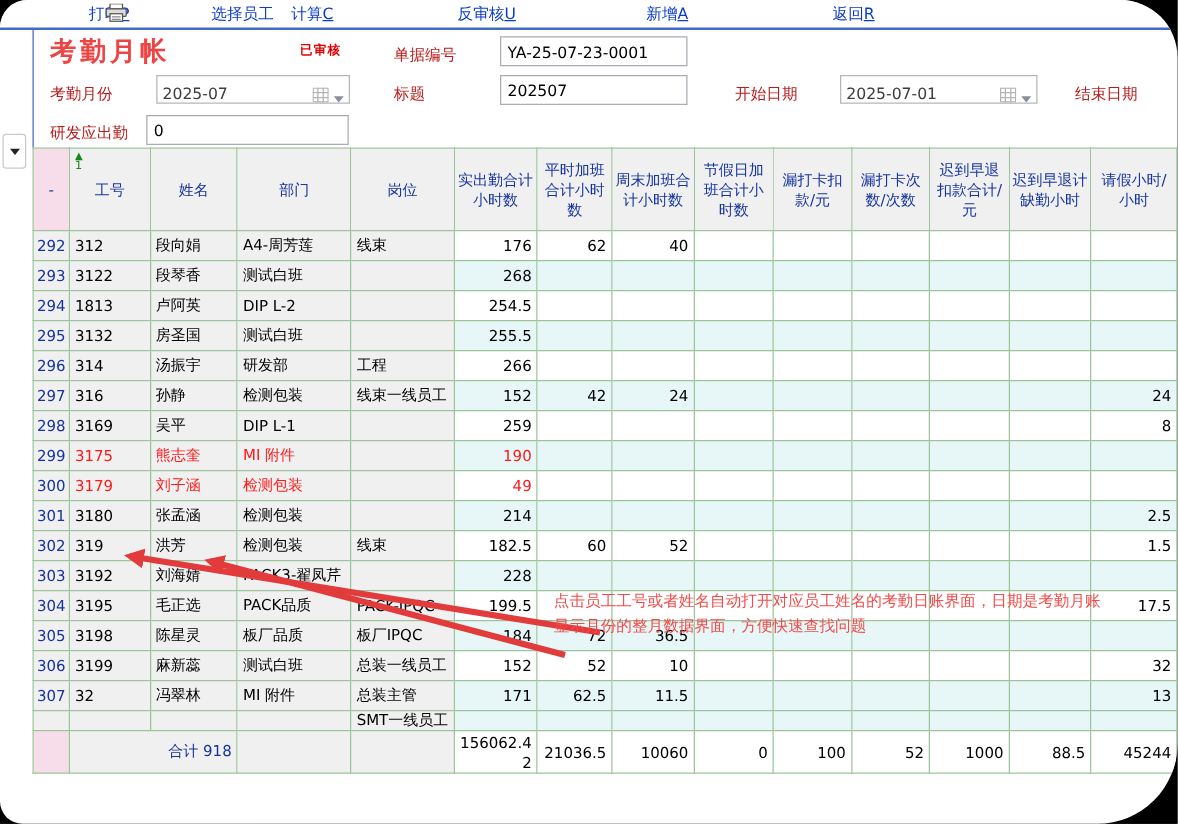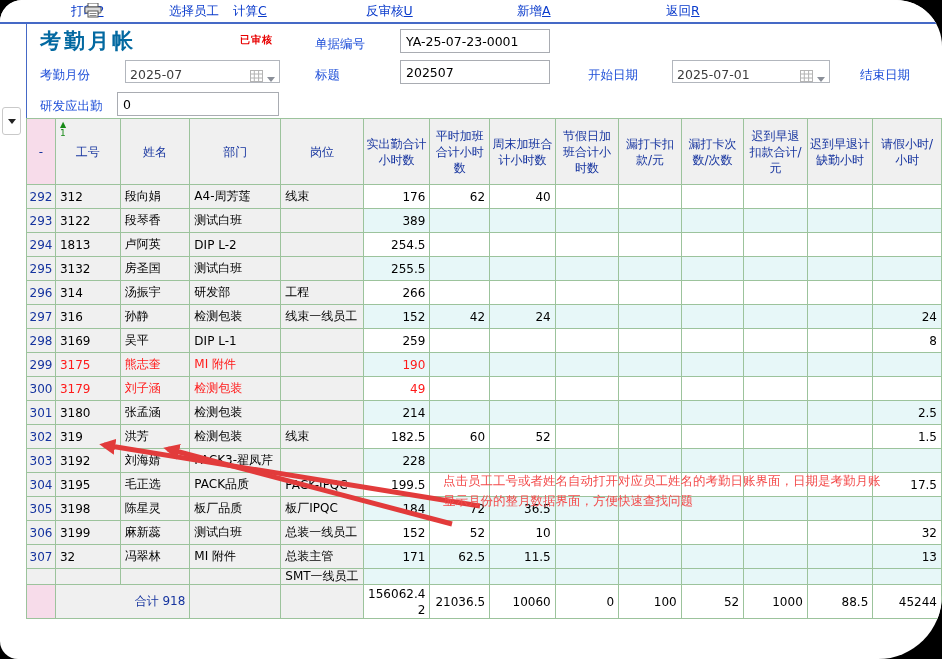--- a/index.html
+++ b/index.html
@@ -8,23 +8,23 @@
 
   
   .toolbar{position:absolute;top:0;left:0;right:0;height:22px;background:#fff;border-bottom:2px solid #4569c6;z-index:10;}
   .toolbar .tlink{position:absolute;top:3px;font-size:12.5px;color:#0a3bcc;cursor:pointer;white-space:nowrap;margin-left:36px;}
   .toolbar .accel{text-decoration:underline;}
   .ti0{left:35px}.ti1{left:133px}.ti2{left:197px}.ti3{left:330px}.ti4{left:481px}.ti5{left:630px}
   .printer{position:absolute;left:84px;top:3px;width:18px;height:15px;}
 
   
   .vline{position:absolute;left:26px;top:24px;width:1px;height:94px;background:#4569c6;}
-  .page-title{position:absolute;left:40px;top:27px;font-size:21px;font-weight:bold;color:#0369a1;letter-spacing:3px;}
+  .page-title{position:absolute;left:40px;top:27px;font-size:21px;font-weight:bold;color:#ef4444;letter-spacing:3px;}
   .audit{position:absolute;left:240px;top:33px;font-size:10px;font-weight:bold;color:#e80000;letter-spacing:1px;}
-  .flabel{position:absolute;font-size:12.5px;color:#1d4ed8;white-space:nowrap;}
+  .flabel{position:absolute;font-size:12.5px;color:#b91c1c;white-space:nowrap;}
   .l-doc{left:315px;top:36px}.l-month{left:40px;top:67px}.l-title{left:315px;top:67px}
   .l-start{left:588px;top:67px}.l-end{left:860px;top:67px}.l-rd{left:40px;top:98px}
   .tinput{position:absolute;height:20px;border:1px solid #a9acb2;font-size:12.5px;padding:1px 5px;
     font-family:inherit;color:#000;background:#fff;}
   .i-doc{left:400px;top:29px;width:138px}.i-title{left:400px;top:60px;width:138px}.i-rd{left:117px;top:92px;width:150px}
   .datebox{position:absolute;height:23px;border:1px solid #b2b6bd;background:#fff;display:flex;align-items:flex-end;
     padding:0 4px;box-sizing:border-box;color:#3c3c3c;font-size:12.5px;}
   .d-month{left:125px;top:60px;width:155px}.d-start{left:672px;top:60px;width:158px}
   .datebox .dval{flex:1;}
   .calgrid{width:13px;height:12px;margin-right:4px;opacity:.55}
@@ -182,21 +182,21 @@
           <td class="num"></td>
           <td class="num"></td>
           <td class="num"></td>
         </tr>
         <tr class="alt">
           <td class="rn">293</td>
           <td class="tx clickable">3122</td>
           <td class="tx clickable">段琴香</td>
           <td class="tx">测试白班</td>
           <td class="tx"></td>
-          <td class="num">389</td>
+          <td class="num">268</td>
           <td class="num"></td>
           <td class="num"></td>
           <td class="num"></td>
           <td class="num"></td>
           <td class="num"></td>
           <td class="num"></td>
           <td class="num"></td>
           <td class="num"></td>
         </tr>
         <tr>

